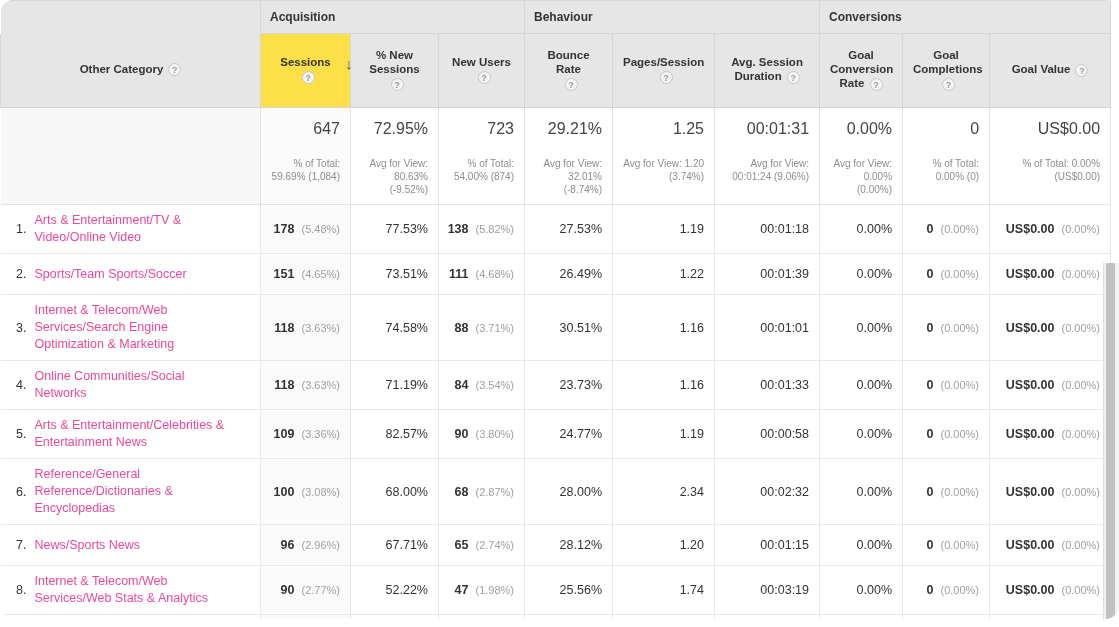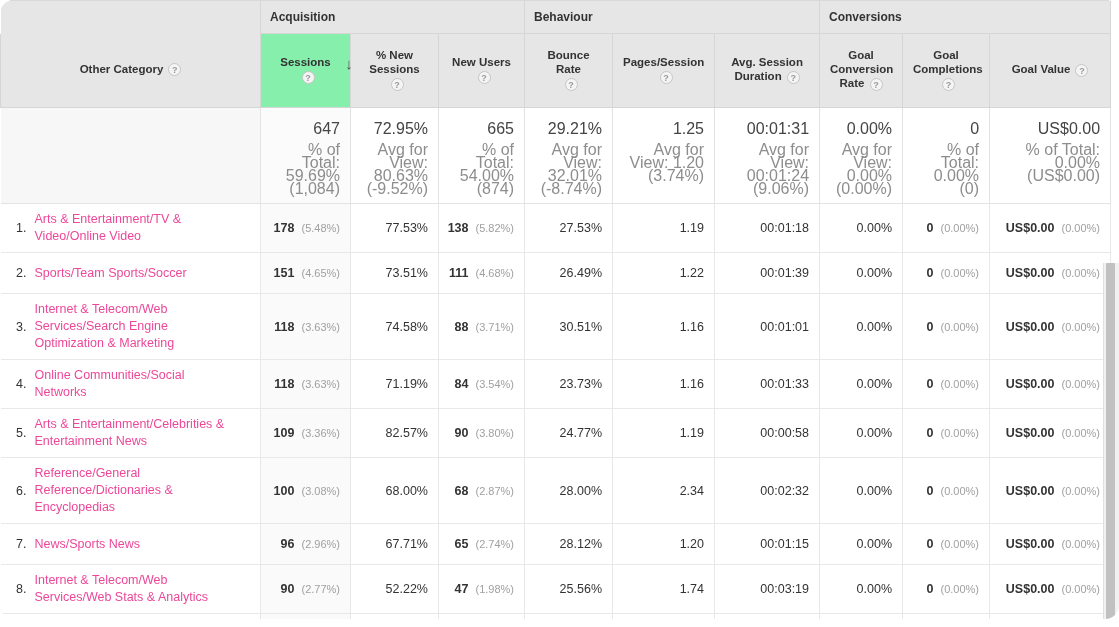--- a/index.html
+++ b/index.html
@@ -61,21 +61,21 @@
     height: 63px;
     padding: 4px 10px 6px 10px;
     text-align: center;
     font-size: 11.5px;
     font-weight: bold;
     color: #333333;
     vertical-align: middle;
     line-height: 14px;
   }
   tr.metric-row > th.sorted {
-    background: #86efac;
+    background: #fde047;
   }
 
   .dim-header-cell {
     background: #e6e6e6;
     border-right: 1px solid #d6d6d6;
     border-bottom: 1px solid #d6d6d6;
     vertical-align: middle;
     text-align: left;
     padding-left: 28px;
     font-size: 12px;
@@ -135,24 +135,24 @@
     border-right: 1px solid #e3e3e3;
   }
   .sum-big {
     font-size: 16px;
     color: #444444;
     line-height: 23px;
     font-weight: normal;
     white-space: nowrap;
   }
   .sum-sub {
-    font-size: 16px;
+    font-size: 10px;
     color: #8d8d8d;
     line-height: 13px;
-    margin-top: 3px;
+    margin-top: 17px;
   }
 
   
   tbody.ga-body td {
     border: 1px solid #e8e8e8;
     border-top: none;
     background: #ffffff;
     padding: 7px 10px;
     vertical-align: middle;
     text-align: right;
@@ -329,21 +329,21 @@
 
         <td class="sorted">
           <div class="sum-big">647</div>
           <div class="sum-sub">% of Total: 59.69% (1,084)</div>
         </td>
         <td>
           <div class="sum-big">72.95%</div>
           <div class="sum-sub">Avg for View: 80.63% (-9.52%)</div>
         </td>
         <td>
-          <div class="sum-big">665</div>
+          <div class="sum-big">723</div>
           <div class="sum-sub">% of Total: 54.00% (874)</div>
         </td>
         <td>
           <div class="sum-big">29.21%</div>
           <div class="sum-sub">Avg for View: 32.01% (-8.74%)</div>
         </td>
         <td>
           <div class="sum-big">1.25</div>
           <div class="sum-sub">Avg for View: 1.20 (3.74%)</div>
         </td>

